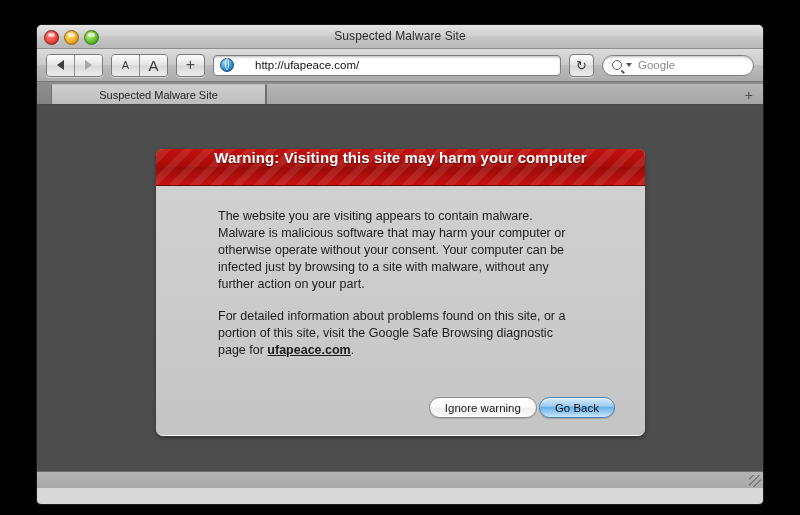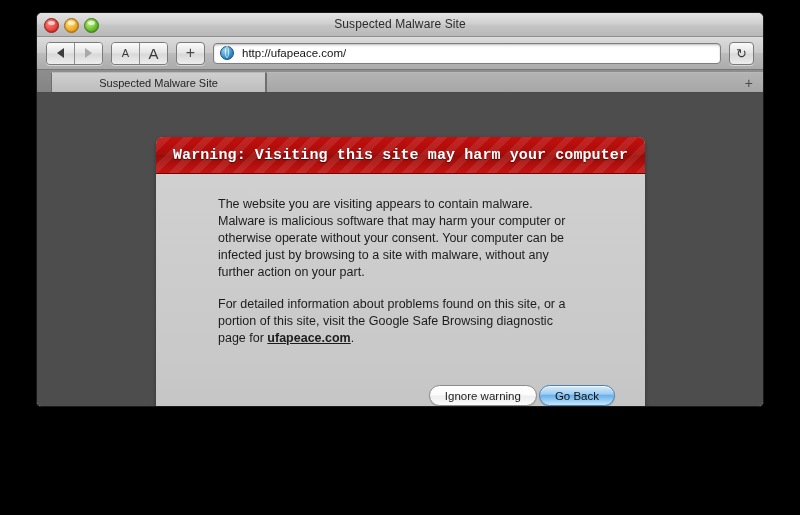--- a/index.html
+++ b/index.html
@@ -9,23 +9,23 @@
     width: 800px;
     height: 515px;
     overflow: hidden;
     font-family: "Liberation Sans", sans-serif;
   }
 
   
   #browser-window {
     position: absolute;
     left: 36px;
-    top: 12px;
+    top: 24px;
     width: 728px;
-    height: 395px;
+    height: 481px;
     border-radius: 6px 6px 5px 5px;
     background: #d8d8d8;
     box-shadow: 0 0 1px #000;
     overflow: hidden;
     border: 1px solid #1a1a1a;
     box-sizing: border-box;
   }
 
   
   #titlebar {
@@ -124,21 +124,21 @@
     flex: 1;
     height: 21px;
     background: linear-gradient(to bottom, #f2f2f2, #ffffff 22%);
     border: 1px solid #7e7e7e;
     border-radius: 4px;
     display: flex;
     align-items: center;
     padding: 0 6px;
     box-sizing: border-box;
     box-shadow: inset 0 1px 2px rgba(0,0,0,.22);
-    gap: 8px;
+    gap: 21px;
     min-width: 0;
   }
   #globe-icon {
     width: 12px; height: 12px; border-radius: 50%;
     background: radial-gradient(circle at 35% 28%, #9fd8f5, #2a86c8 65%, #1c5e95);
     border: 1px solid #14527f;
     position: relative;
     flex: none;
   }
   #globe-icon::before {
@@ -263,30 +263,29 @@
     width: 489px;
     border-radius: 7px;
     background: #cccccc;
     box-shadow: 0 2px 4px rgba(0,0,0,.35);
     overflow: hidden;
     border-bottom: 1px solid #ffffff;
   }
   #warning-header {
     height: 37px;
     display: flex;
-    align-items: center;
+    align-items: flex-start;
     justify-content: center;
     background:
       repeating-linear-gradient(-45deg,
         rgba(255,255,255,.085) 0px, rgba(255,255,255,.085) 7px,
         rgba(255,255,255,0) 7px, rgba(255,255,255,0) 15px),
       linear-gradient(to bottom, #c2100e 0%, #a80c0a 48%, #990b08 52%, #c41412 100%);
     border-bottom: 1px solid #6d0605;
     box-sizing: border-box;
-    font-family: Liberation Mono, monospace;
   }
   #warning-title {
     font-size: 15px;
     font-weight: bold;
     color: #ffffff;
     text-shadow: 0 1px 1px rgba(0,0,0,.55);
     letter-spacing: .1px;
   }
   #warning-body {
     padding: 22px 24px 16px 62px;
@@ -387,20 +386,25 @@
 
     <div class="tb-plus">+</div>
 
     <div id="url-field">
       <span id="globe-icon"></span>
       <span id="url-text">http://ufapeace.com/</span>
     </div>
 
     <div id="reload-btn">↻</div>
 
+    <div id="search-field">
+      <span id="search-icon"></span>
+      <span class="caret-down"></span>
+      <span id="search-placeholder">Google</span>
+    </div>
   </div>
 
   <div id="tabbar">
     <div class="tab active">Suspected Malware Site</div>
     <div class="tab empty">+</div>
   </div>
 
   <div id="content">
 
     <div id="warning-dialog">

